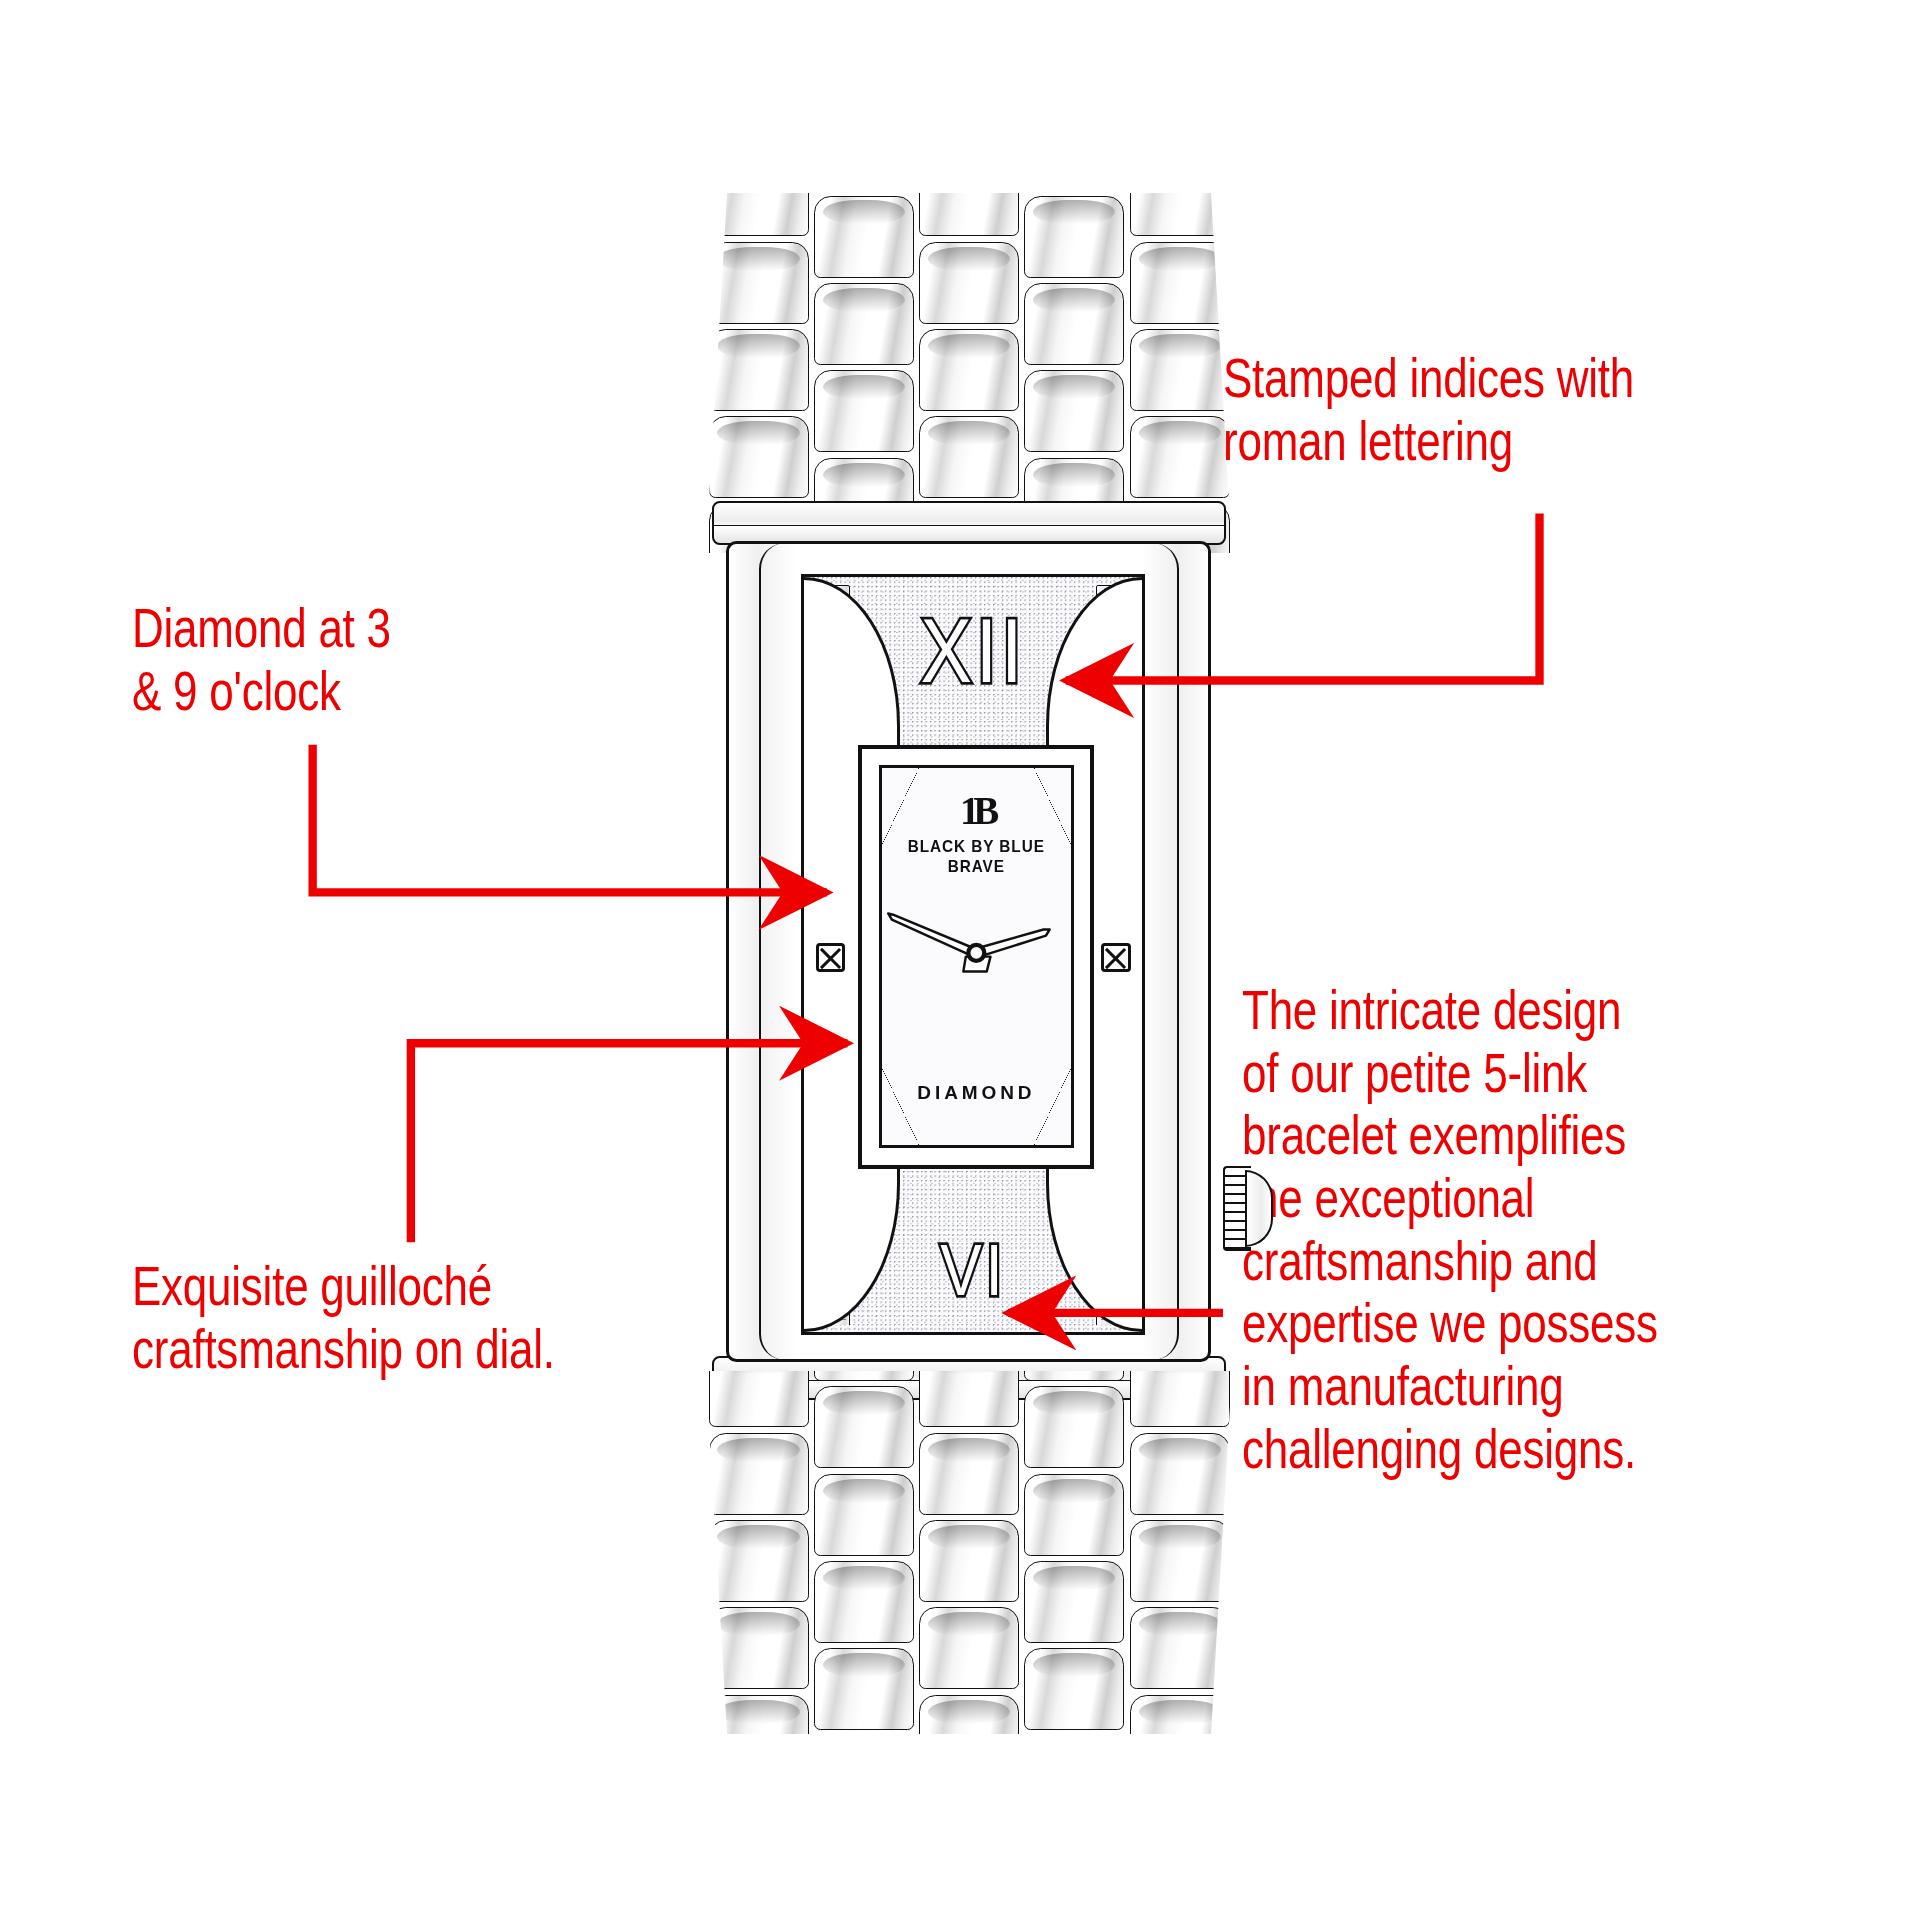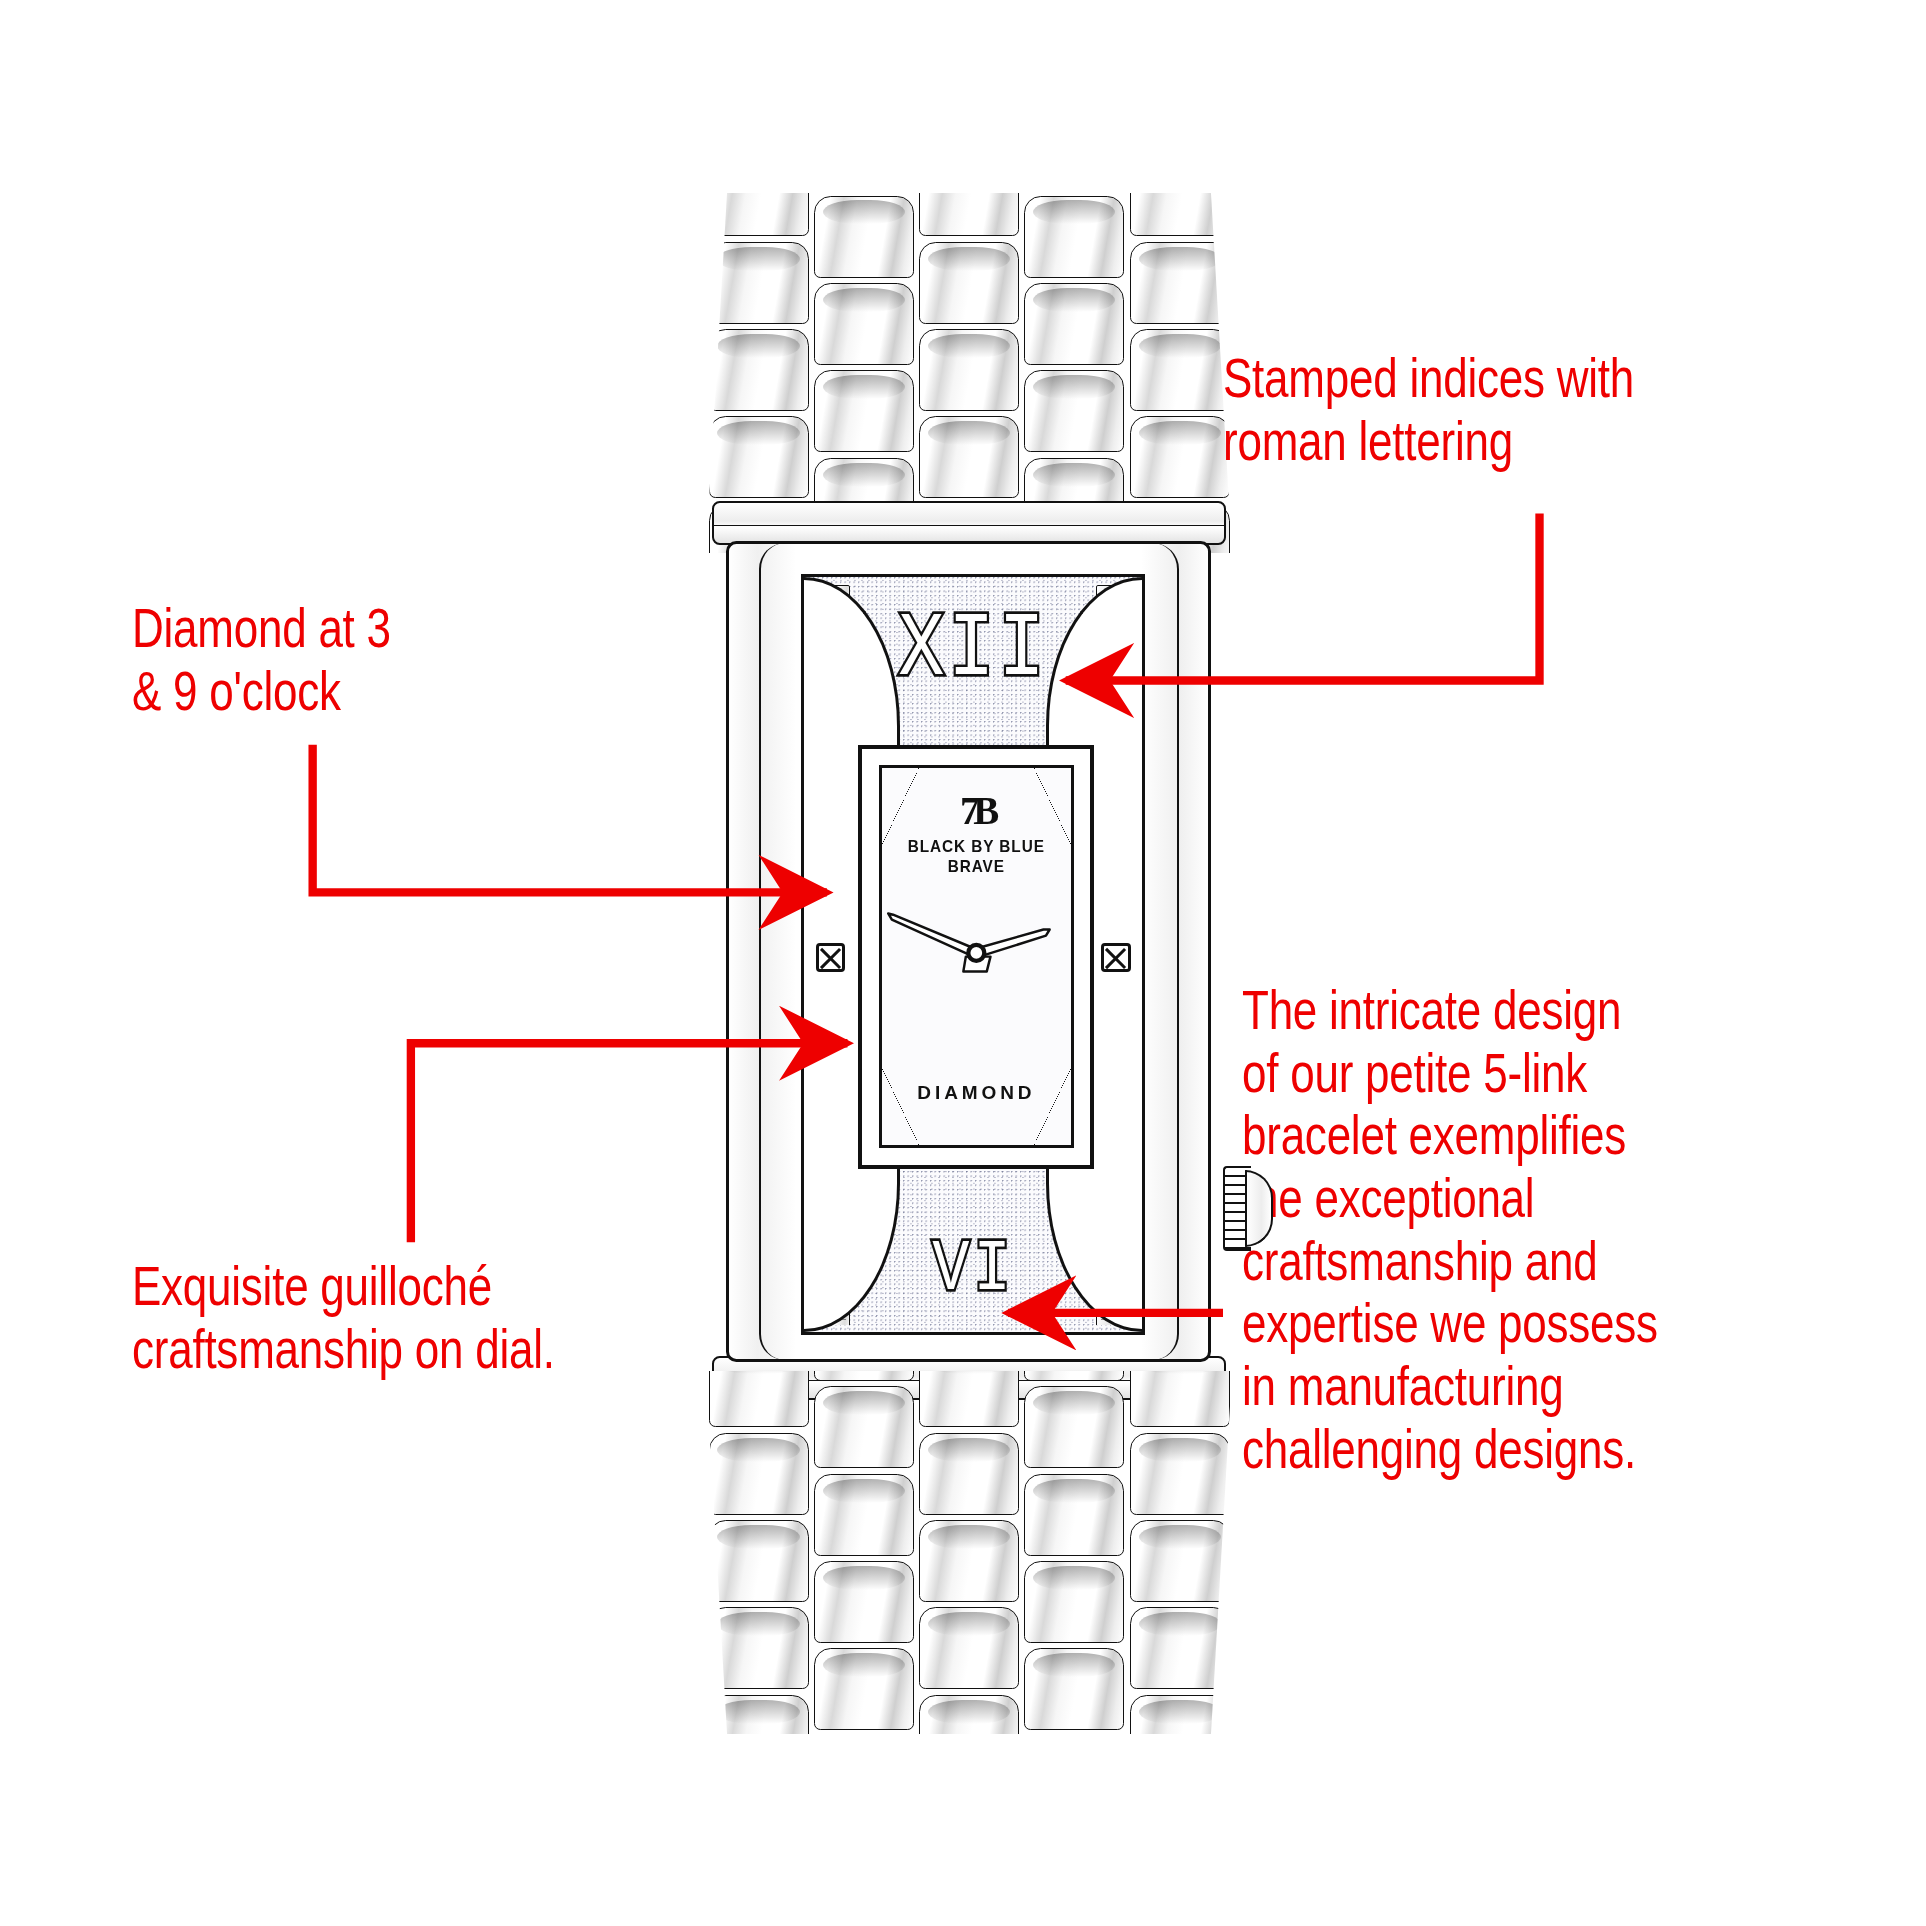--- a/index.html
+++ b/index.html
@@ -135,21 +135,21 @@
   .panel-curve{
     position:absolute; top:0; bottom:0; width:96px; background:#fff;
     border:3.2px solid #111;
   }
   #curve-left  { left:0px;  border-radius:0 257px 257px 0 / 0 398px 398px 0; border-left:none; }
   #curve-right { right:0px; border-radius:257px 0 0 257px / 398px 0 0 398px; border-right:none; }
 
   
   .numeral{
     position:absolute; left:0; right:0; text-align:center;
-    font-family:Liberation Mono, monospace;
+    font-family:Liberation Sans, sans-serif;
     color:#111;
     letter-spacing:3.9px;
   }
   #num-xii { top:29.5px;  font-size:77px; }
   #num-vi  { bottom:27px; font-size:62px; }
   .numeral span{
     display:inline-block;
     font-weight:400;
     -webkit-text-stroke:4.5px #111;
     color:#ffffff;
@@ -345,21 +345,21 @@
           </div>
 
           <div class="dmark" id="dmark-9"></div>
           <div class="dmark" id="dmark-3"></div>
 
           <div id="subdial-outer">
             <div id="subdial-inner">
               <div class="taper"></div>
 
               <div id="brand">
-                <div id="logo-mark">7B</div>
+                <div id="logo-mark">1B</div>
                 <div id="brand-name">BLACK BY BLUE BRAVE</div>
               </div>
 
               <svg id="hands" viewBox="0 0 306 598" preserveAspectRatio="none">
 
                 <polygon points="152,300 148,292 18,238 10,236 16,246 144,304" fill="#ffffff" stroke="#111" stroke-width="4" stroke-linejoin="round"></polygon>
 
                 <polygon points="152,300 156,292 262,262 272,262 266,272 158,306" fill="#ffffff" stroke="#111" stroke-width="4" stroke-linejoin="round"></polygon>
 
                 <polygon points="136,306 176,306 170,330 132,330" fill="#ffffff" stroke="#111" stroke-width="4" stroke-linejoin="round"></polygon>

